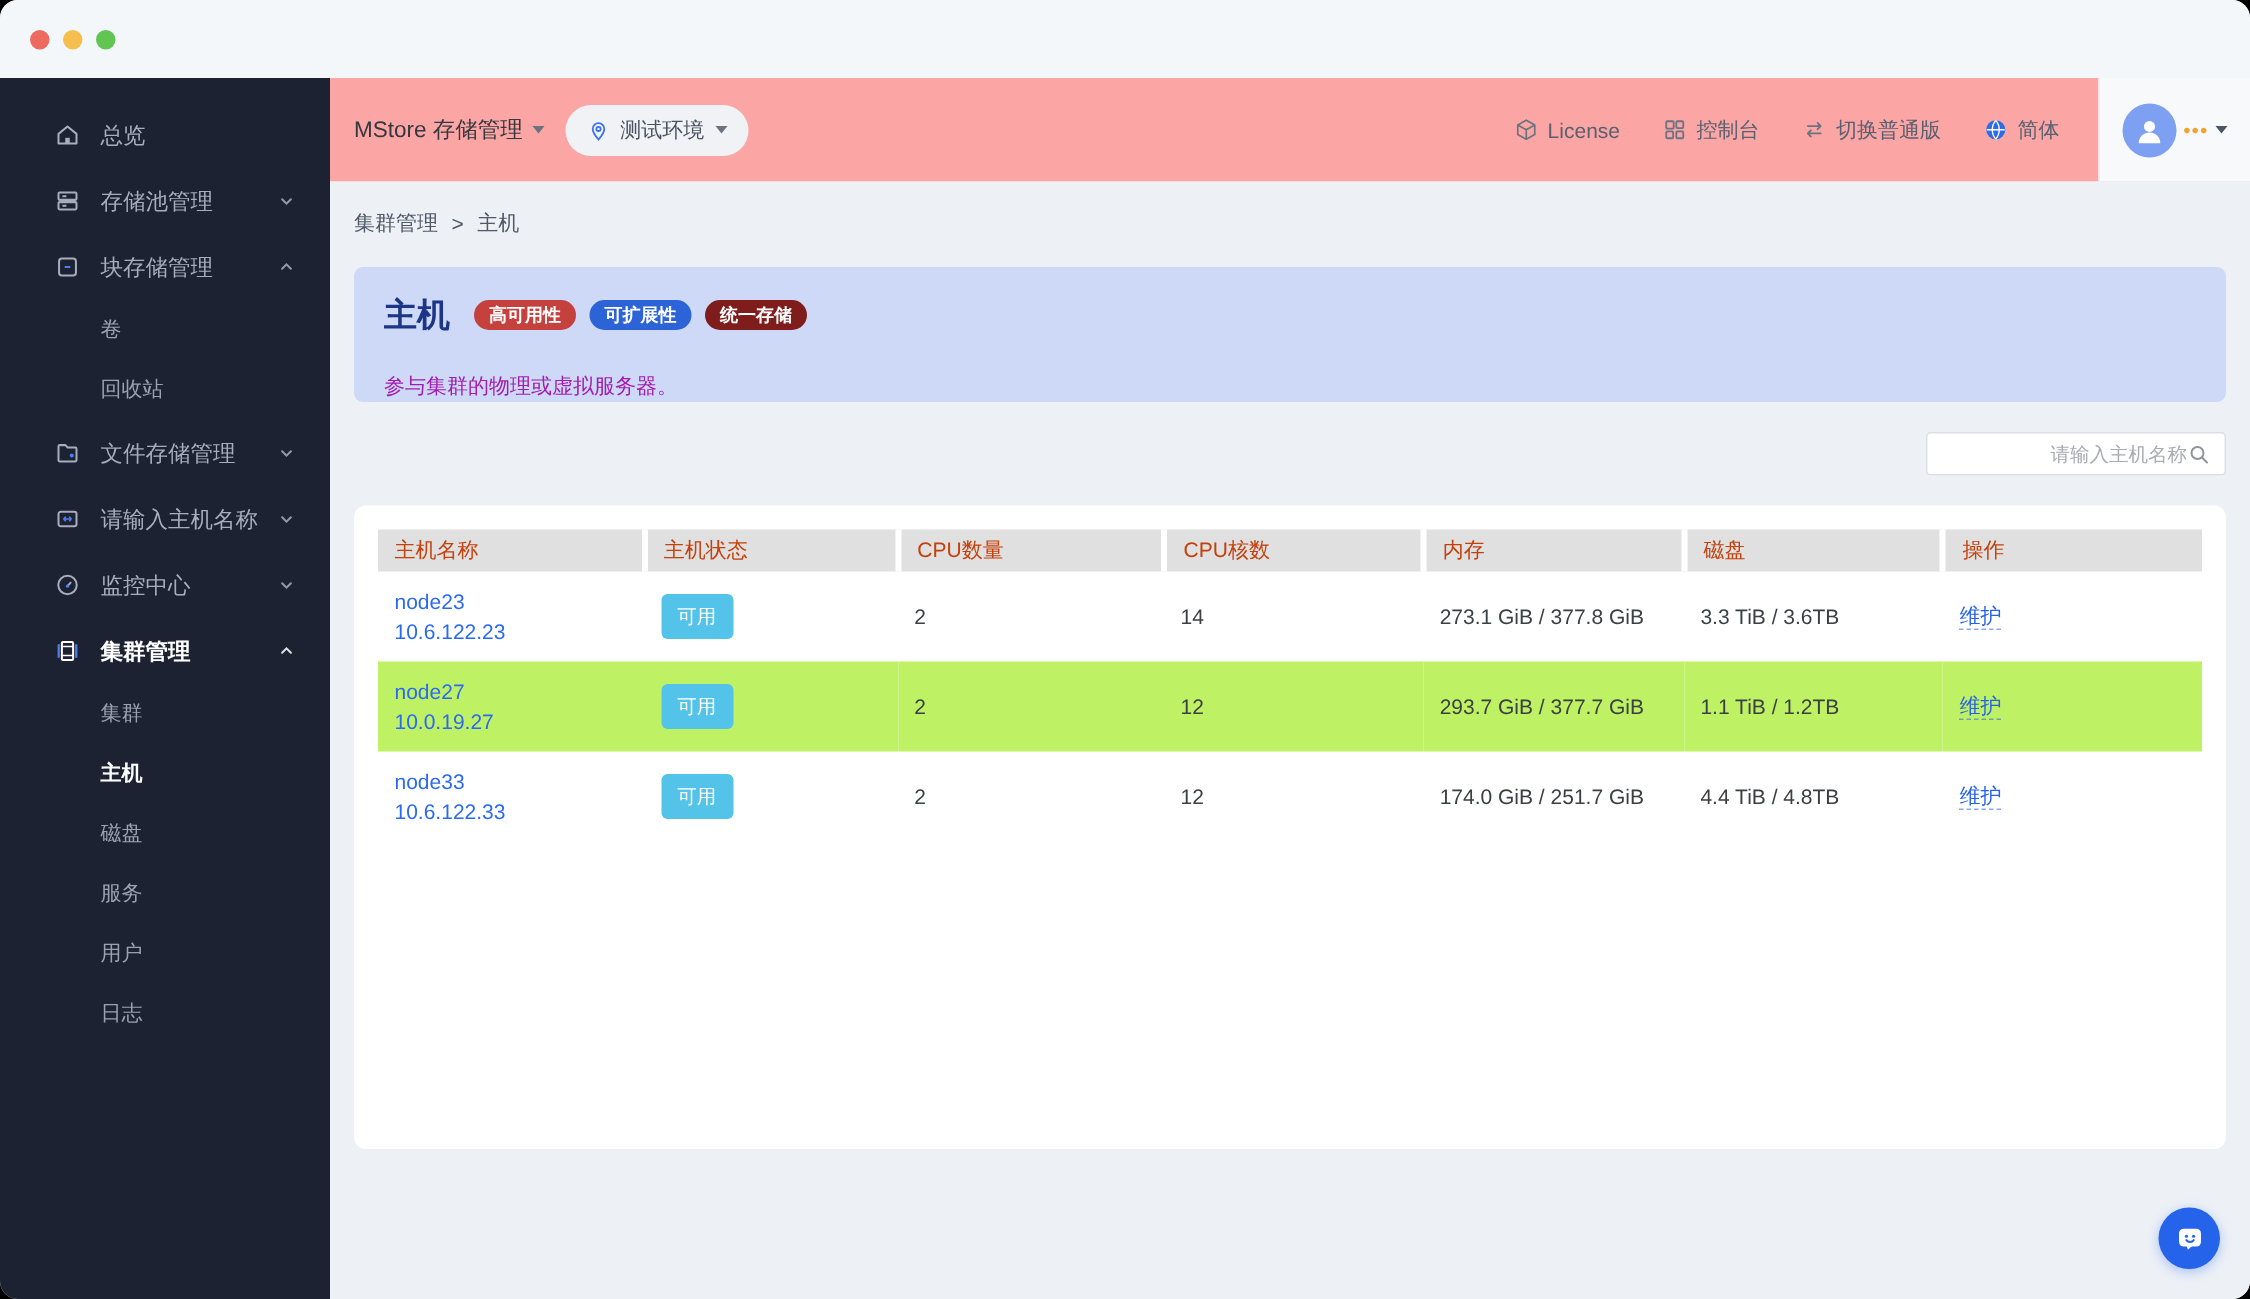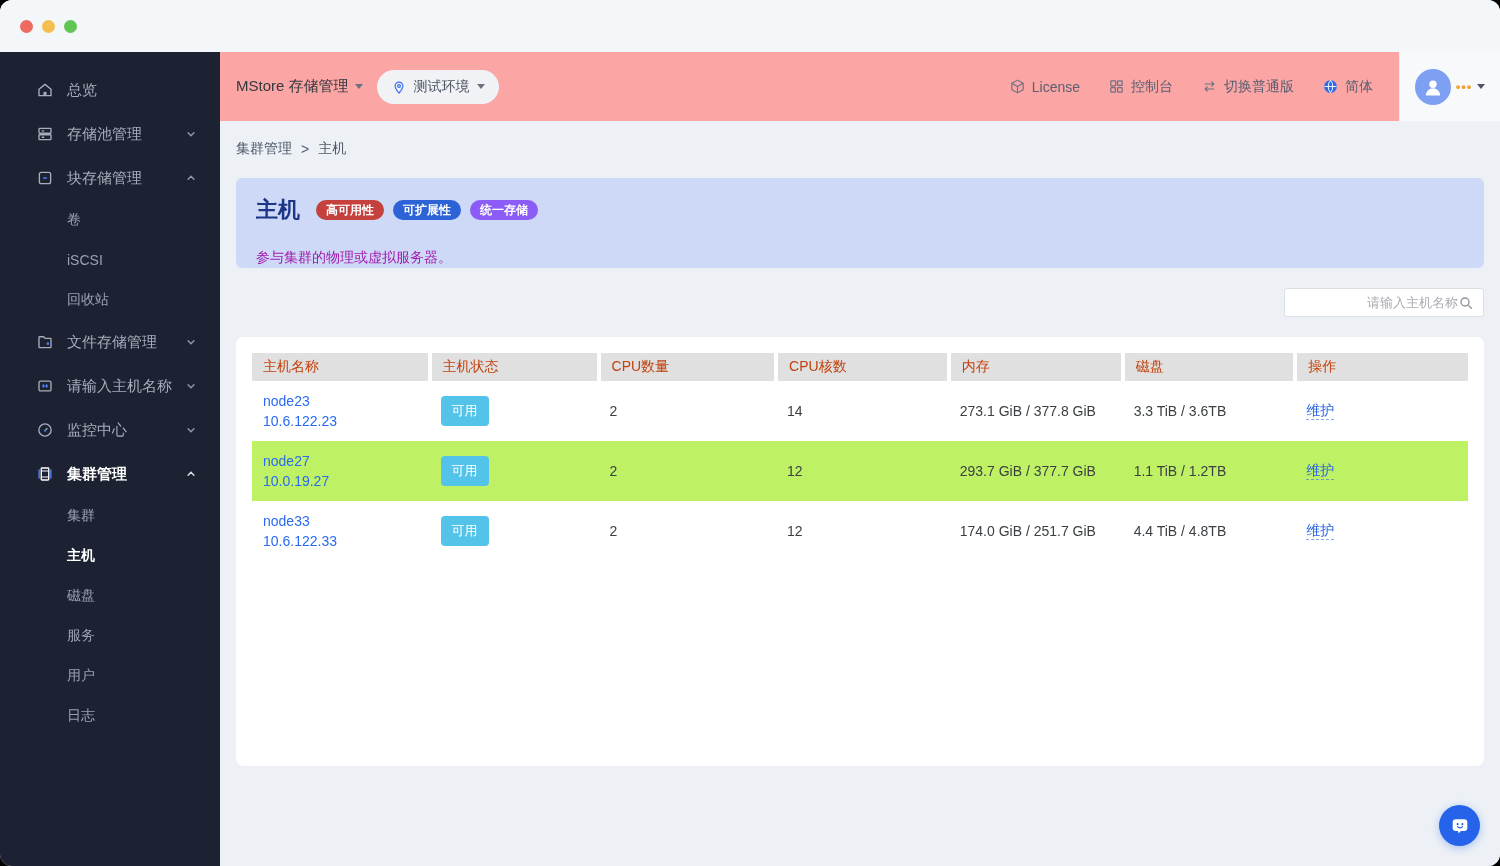--- a/index.html
+++ b/index.html
@@ -128,23 +128,20 @@
         <span class="ni-label">块存储管理</span>
         <svg class="ni-chevron" viewBox="0 0 24 24" fill="none" stroke="currentColor" stroke-width="2.4" stroke-linecap="round">
             <polyline points="7 14 12 9 17 14"></polyline>
           </svg>
       </div>
 
       <div class="nav-sub">
           <span>卷</span>
         </div>
       <div class="nav-sub">
-          <span>iSCSI</span>
-        </div>
-      <div class="nav-sub">
           <span>回收站</span>
         </div>
 
       <div class="nav-item">
         <span class="ni-icon">
           <svg viewBox="0 0 24 24" fill="none" stroke="currentColor" stroke-width="1.8" stroke-linejoin="round">
               <path d="M4 18.5 V6 a1 1 0 0 1 1-1 h5.2 l2 2.2 H19 a1 1 0 0 1 1 1 v10.3 a1 1 0 0 1-1 1 H5 a1 1 0 0 1-1-1 Z"></path>
               <circle cx="15.8" cy="14.2" r="1.8" fill="#4e7df0" stroke="none"></circle>
             </svg>
         </span>
@@ -282,21 +279,21 @@
           <span class="crumb-link">集群管理</span>
           <span>&gt;</span>
           <span>主机</span>
         </div>
 
         <div class="banner">
           <div class="banner-title-row">
             <span class="banner-title">主机</span>
             <span class="badge" style="background-color: rgb(197, 65, 62);">高可用性</span>
             <span class="badge" style="background-color: rgb(44, 99, 214); border-radius: 10px;">可扩展性</span>
-            <span class="badge" style="background-color: #8b5cf6;">统一存储</span>
+            <span class="badge" style="background-color: #7f1d1d;">统一存储</span>
           </div>
           <div class="banner-desc">参与集群的物理或虚拟服务器。</div>
         </div>
 
         <div class="search-row">
           <div class="search-box">
             <input type="text" placeholder="请输入主机名称" style="">
             <svg viewBox="0 0 24 24" fill="none" stroke="#909399" stroke-width="2" stroke-linecap="round">
                 <circle cx="10.5" cy="10.5" r="6"></circle>
                 <line x1="15.2" y1="15.2" x2="20" y2="20"></line>

